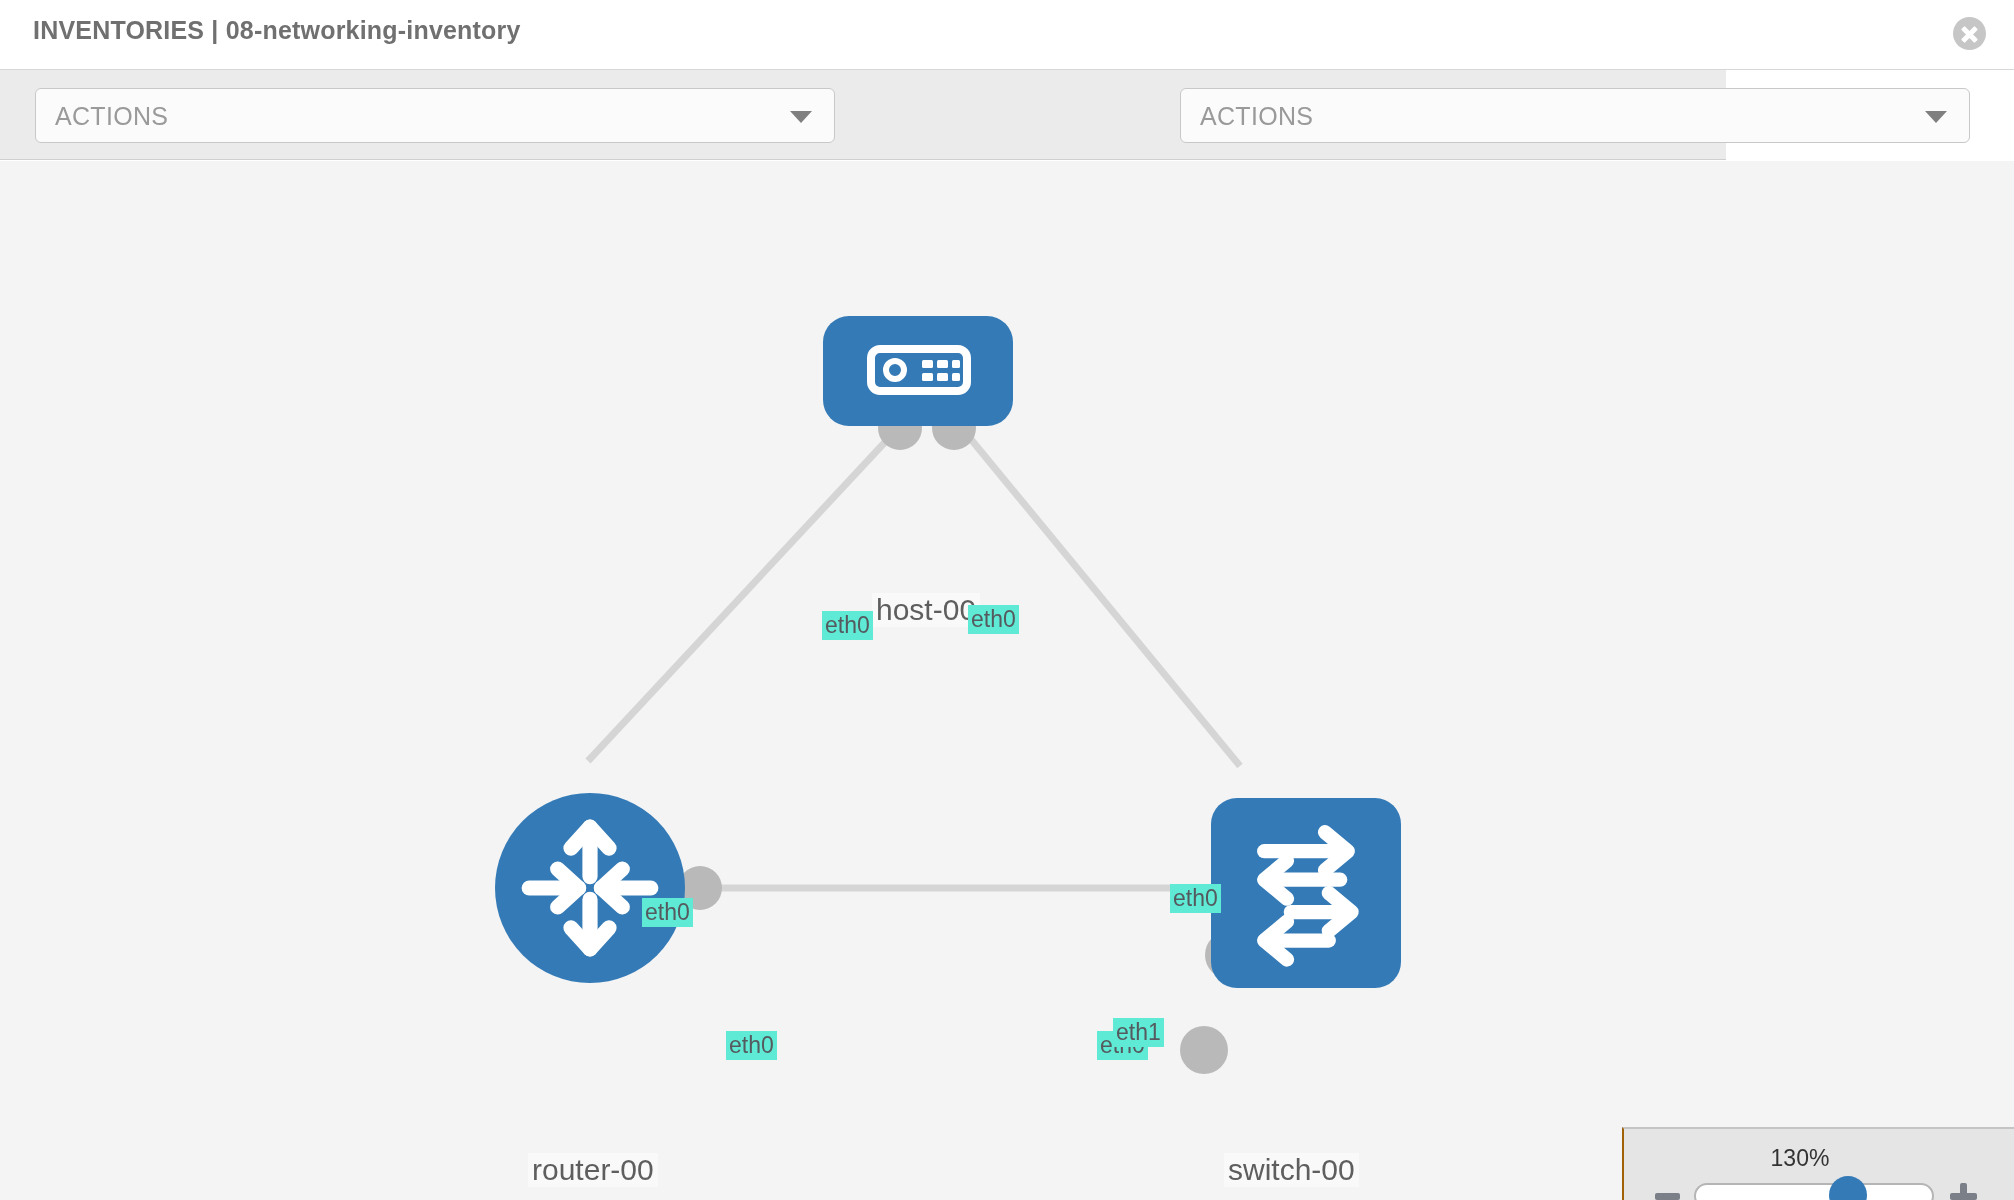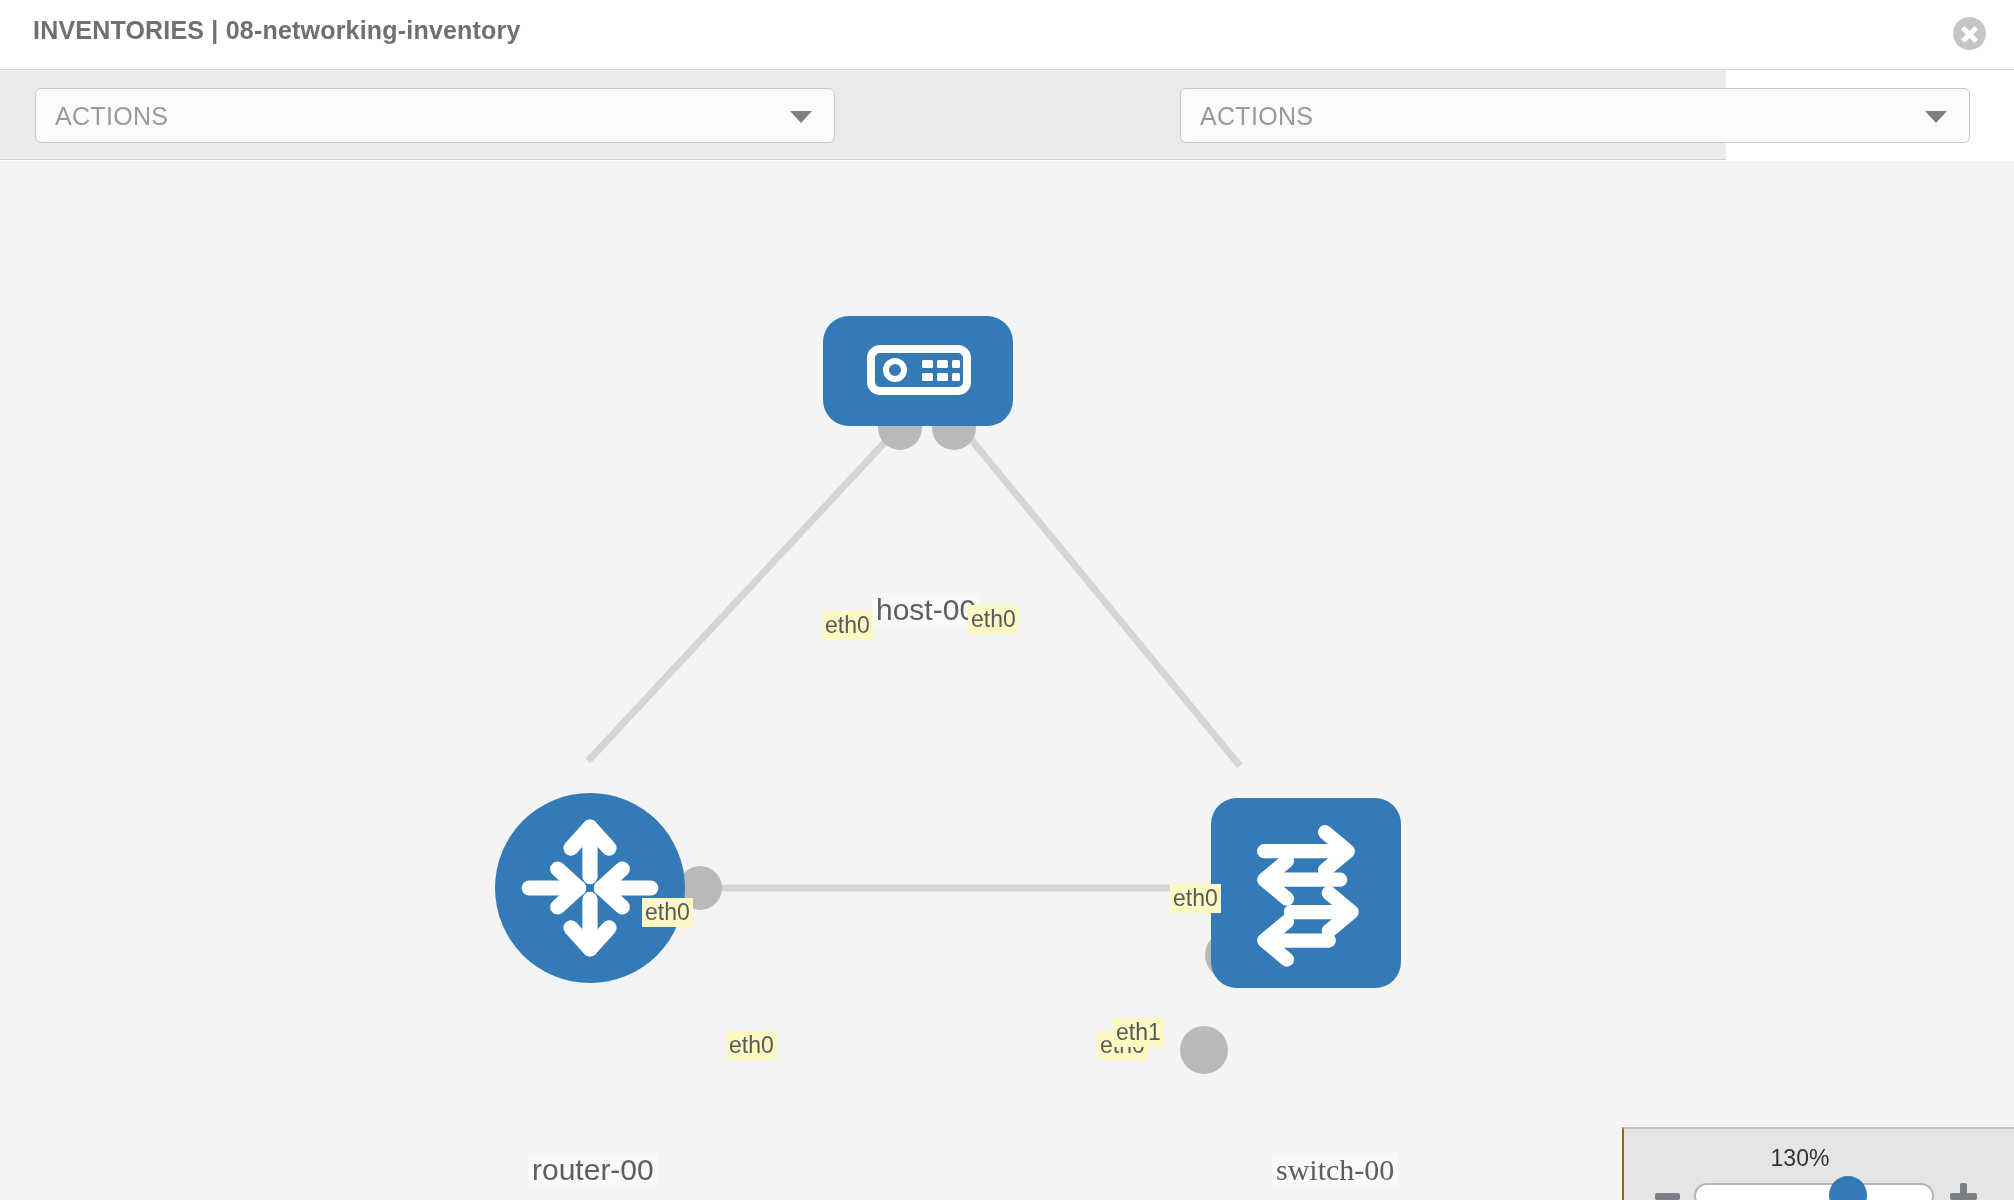--- a/index.html
+++ b/index.html
@@ -142,21 +142,21 @@
     position: absolute;
     left: 0; top: 0;
     width: 2014px;
     height: 1039px;
   }
 
   .edge-label {
     position: absolute;
     font-size: 23px;
     color: #555a5f;
-    background: #fef9c3;
+    background: #5eead4;
     padding: 1px 3px;
     white-space: nowrap;
   }
   .node-label {
     position: absolute;
     font-size: 30px;
     color: #5e5e5e;
     background: #f9f9f9;
     padding: 0 4px;
     white-space: nowrap;
@@ -347,21 +347,21 @@
         <polyline points="60,18 72,28 60,38"></polyline>
         <line x1="30" y1="43" x2="68" y2="43"></line>
         <polyline points="40,33 28,43 40,53"></polyline>
         <line x1="42" y1="60" x2="72" y2="60"></line>
         <polyline points="62,50 74,60 62,70"></polyline>
         <line x1="30" y1="75" x2="62" y2="75"></line>
         <polyline points="40,65 28,75 40,85"></polyline>
       </g>
     </svg>
   </div>
-  <div class="node-label" style="left:1272px; top:992px;font-family:Liberation Serif, serif;">switch-00</div>
+  <div class="node-label" style="left:1224px; top:992px;">switch-00</div>
   <div class="edge-label" style="left:1170px; top:723px;">eth0</div>
   <div class="edge-label" style="left:1097px; top:870px;">eth0</div>
   <div class="edge-label" style="left:1113px; top:857px;">eth1</div>
 
 </div>
 
 <div class="zoom-panel">
   <div class="zoom-level">130%</div>
   <div class="zoom-minus"></div>
   <div class="zoom-track"></div>

